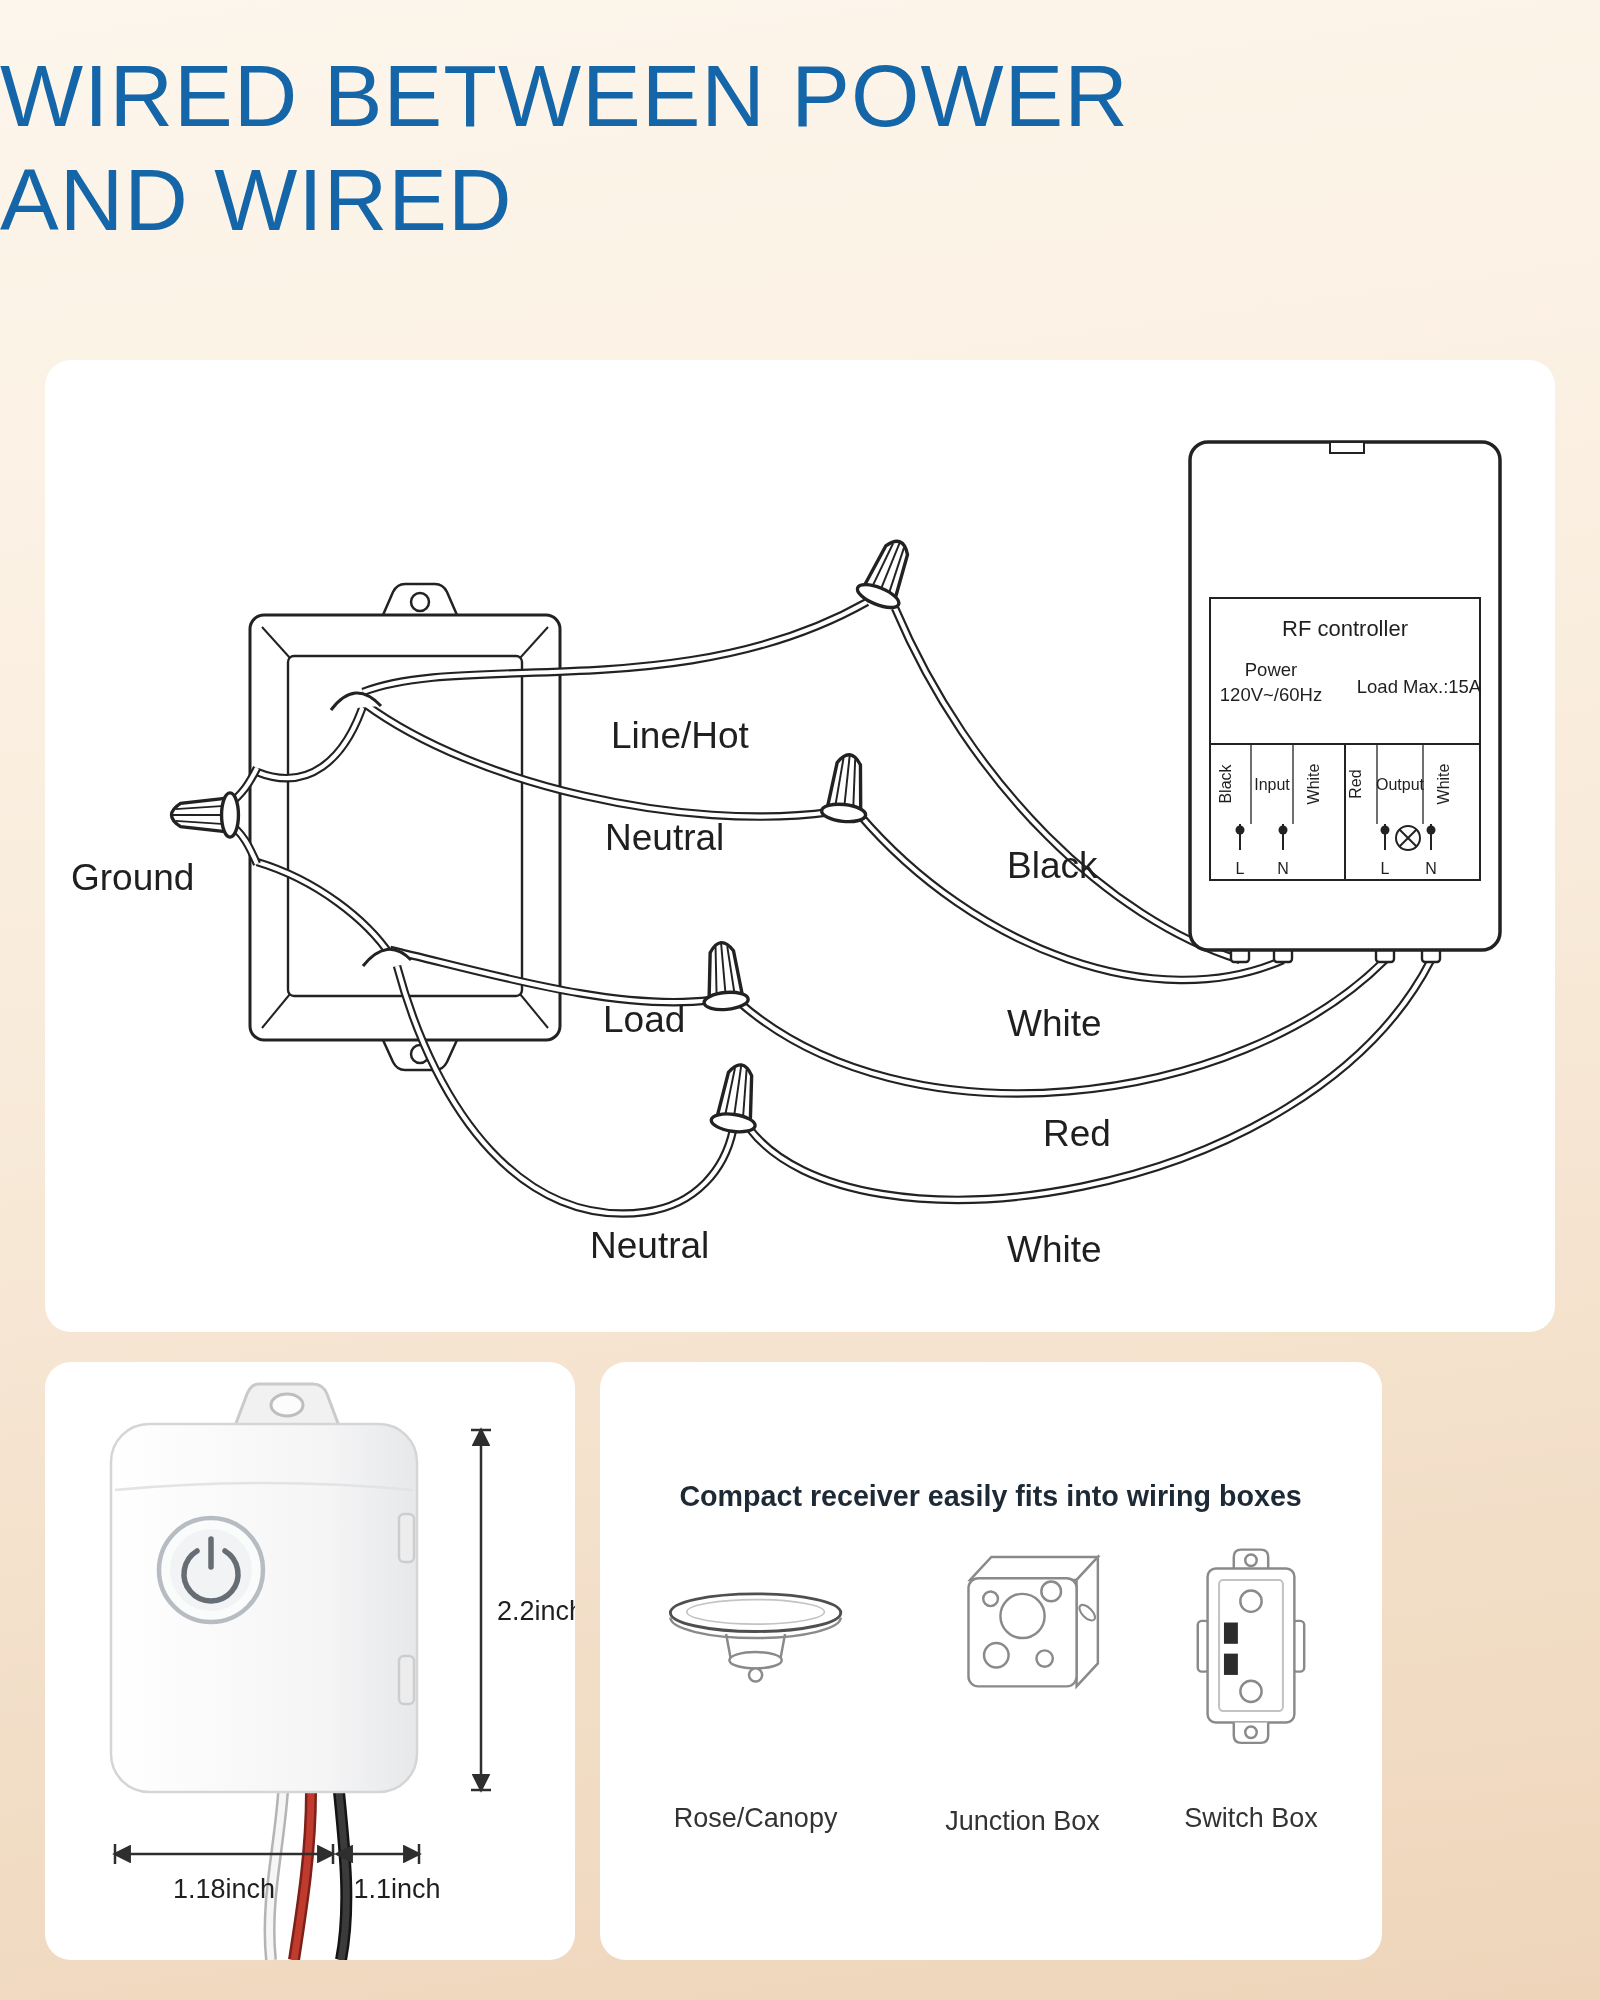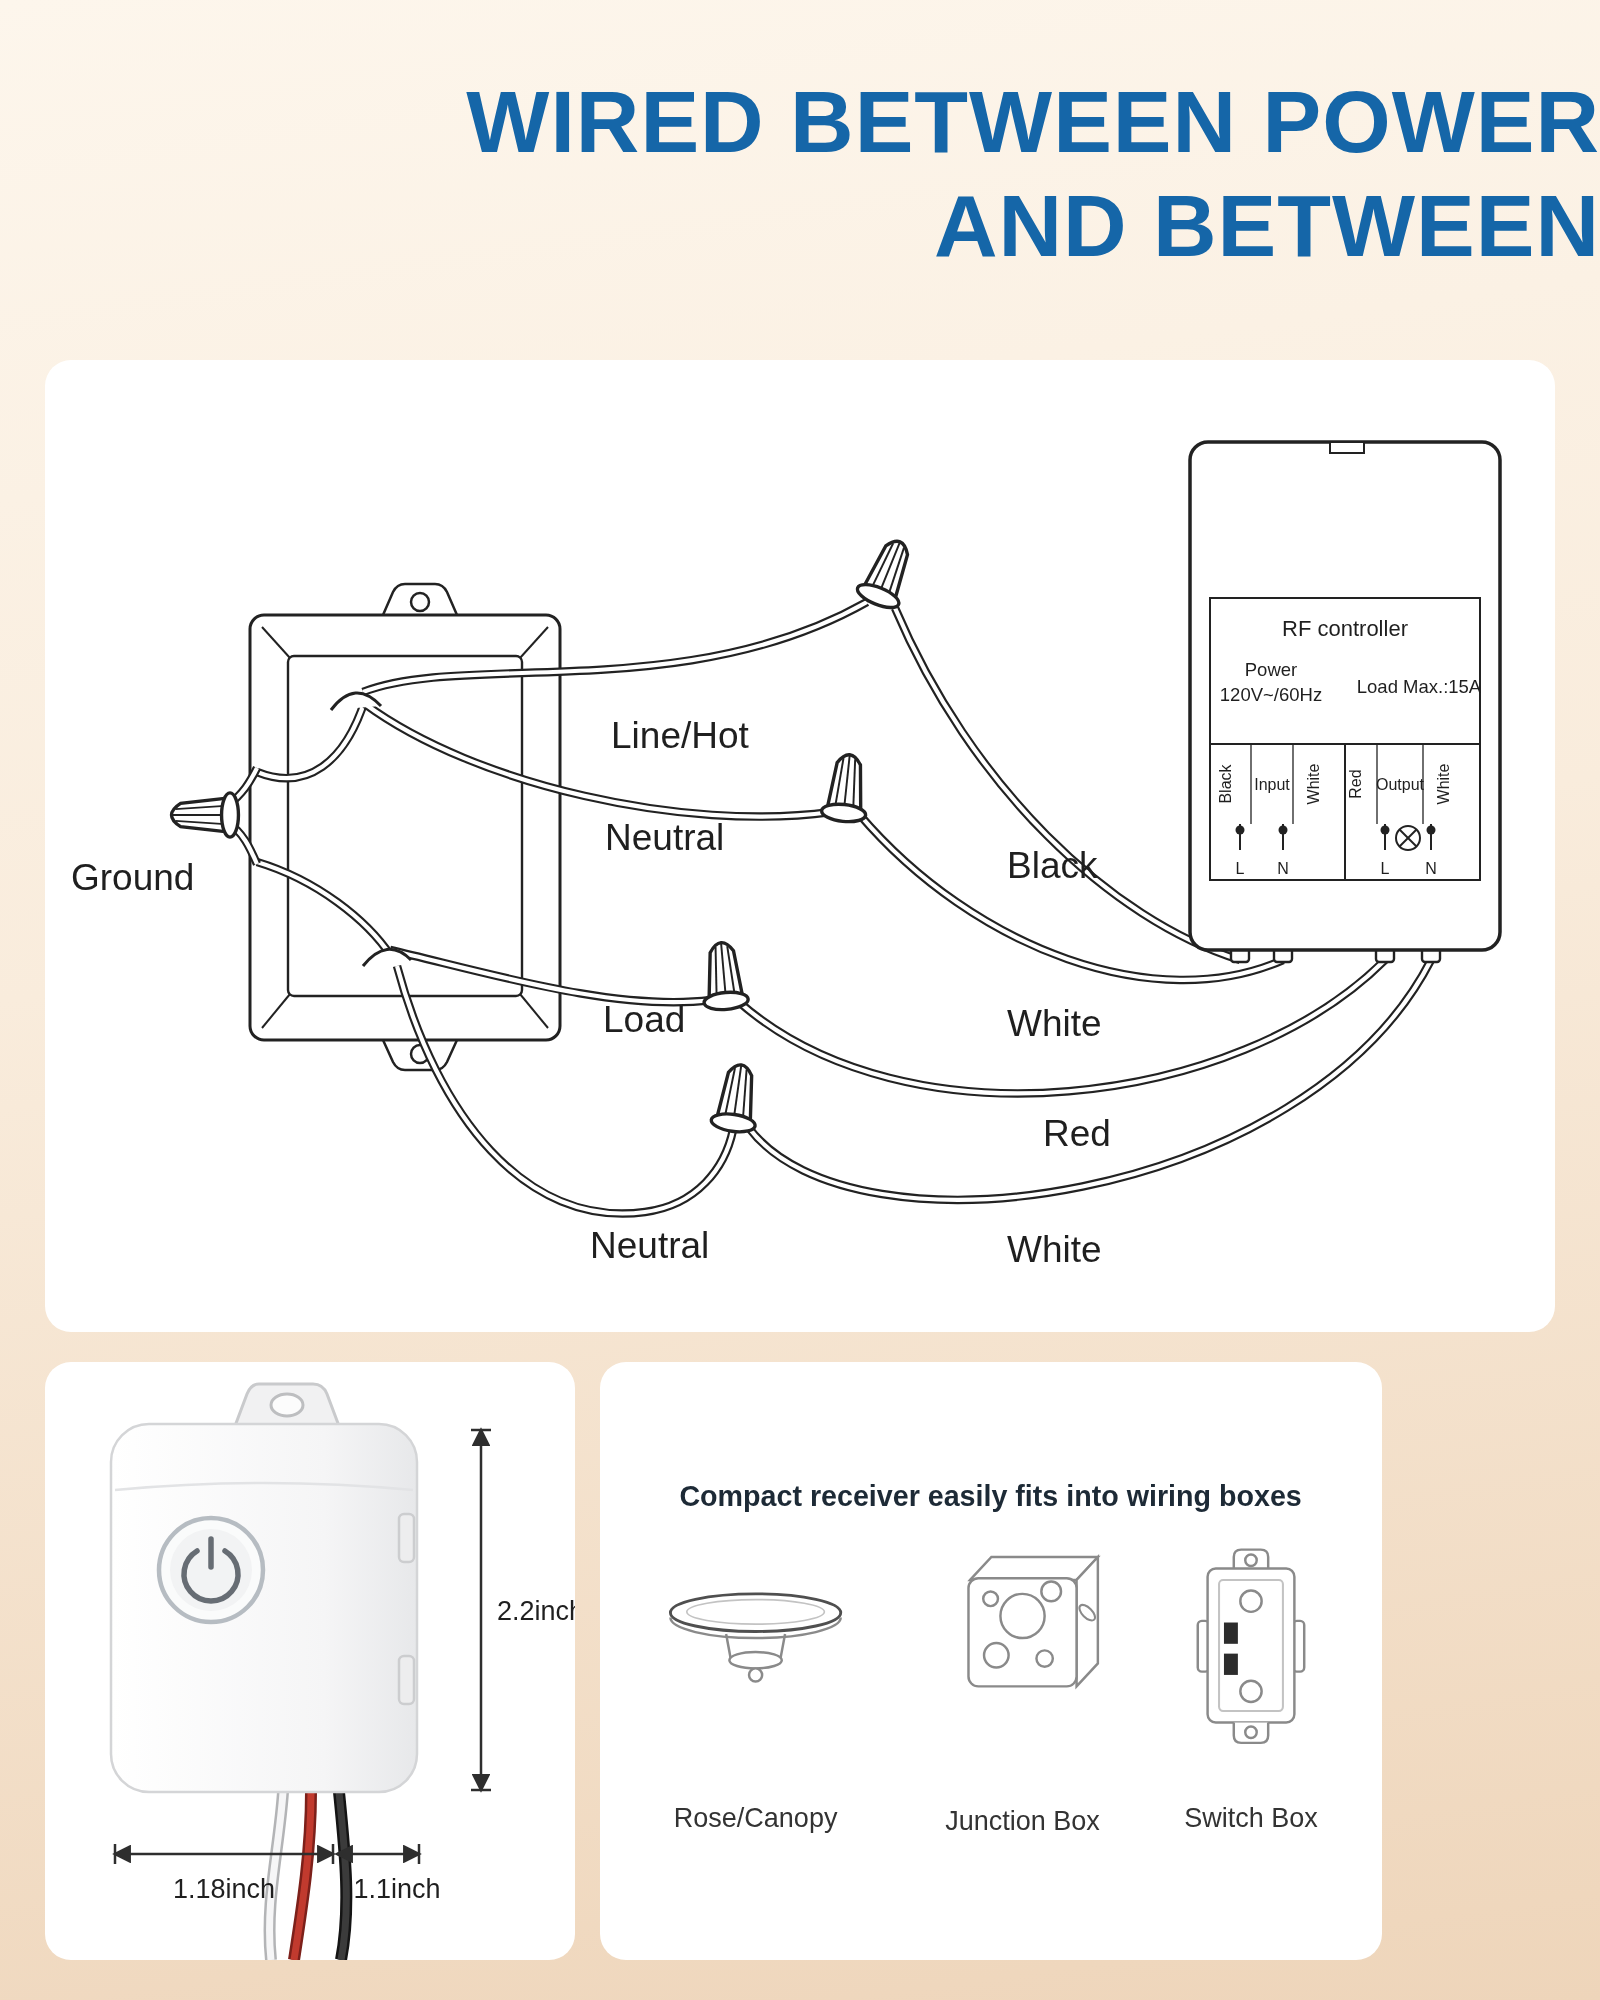--- a/index.html
+++ b/index.html
@@ -2,22 +2,22 @@
 <html><head>
 <meta charset="utf-8">
 <style>
   html,body{margin:0;padding:0;}
   body{
     width:1600px;height:2000px;position:relative;overflow:hidden;
     font-family:"Liberation Sans",sans-serif;
     background:linear-gradient(172deg,#fdf6ec 0%,#f9ecdc 45%,#eed5ba 100%);
   }
   .title{
-    position:absolute;top:44px;left:0;width:1600px;text-align:right;
-    color:#1566a8;font-weight:bold;font-size:88px;line-height:1.18;letter-spacing:1px;margin-top:26px;
+    position:absolute;top:44px;left:0;width:1600px;text-align:left;
+    color:#1566a8;font-weight:normal;font-size:88px;line-height:1.18;letter-spacing:1px;
   }
   .panel{position:absolute;background:#fff;border-radius:26px;}
   #main-panel{left:45px;top:360px;width:1510px;height:972px;}
   #receiver-panel{left:45px;top:1362px;width:530px;height:598px;}
   #fits-panel{left:600px;top:1362px;width:782px;height:598px;}
   .panel svg{display:block;width:100%;height:100%;}
   svg text{font-family:"Liberation Sans",sans-serif;}
   .lbl{font-size:37px;fill:#1f1f1f;}
   .ctl-md{font-size:22px;fill:#1f1f1f;}
   .ctl-sm{font-size:18.5px;fill:#1f1f1f;}
@@ -28,21 +28,21 @@
   .dim{stroke:#2e2e2e;stroke-width:2.5;}
   .dim-text{font-size:27px;fill:#1f1f1f;}
   .fits-heading{font-size:35px;font-weight:bold;fill:#1d2a36;}
   .fit-label{font-size:33px;fill:#333333;}
 </style>
 </head>
 <body>
 
 <header class="title">
   <div>WIRED BETWEEN POWER</div>
-  <div>AND BETWEEN</div>
+  <div>AND WIRED</div>
 </header>
 
 <section class="panel" id="main-panel">
   <svg viewBox="0 0 1510 972">
     <defs>
       <g id="wirenut">
         <path d="M -13 8 L -9 -28 Q 0 -42 9 -28 L 13 8 Z" fill="#fff" stroke="#222" stroke-width="2.6"></path>
         <path d="M -4.5 -32 L -7 6" stroke="#222" stroke-width="1.5" fill="none"></path>
         <path d="M 0 -35 L 0 6" stroke="#222" stroke-width="1.5" fill="none"></path>
         <path d="M 4.5 -32 L 7 6" stroke="#222" stroke-width="1.5" fill="none"></path>

